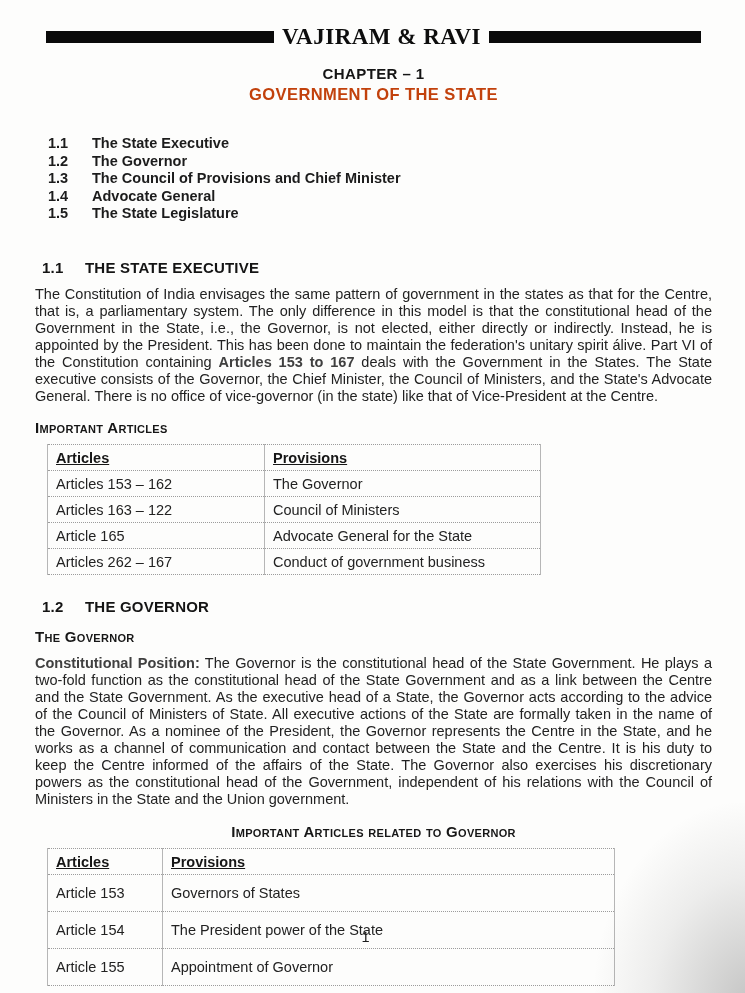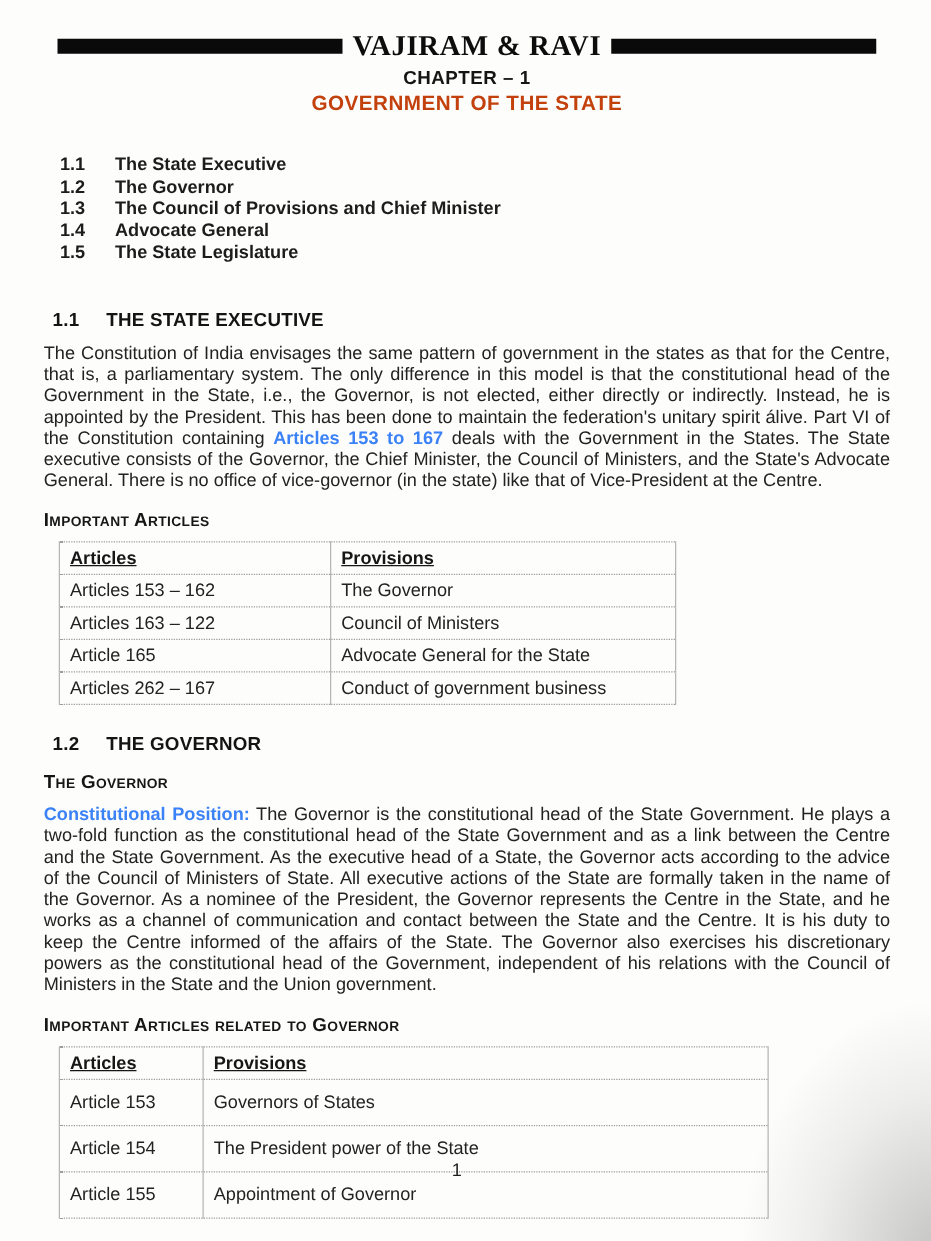--- a/index.html
+++ b/index.html
@@ -48,21 +48,21 @@
     letter-spacing: 0.5px;
     color: #0d0d0d;
     white-space: nowrap;
     margin: 0;
   }
   .chapter-heading {
     text-align: center;
     font-weight: bold;
     font-size: 15px;
     letter-spacing: 0.4px;
-    margin-top: 4px;
+    margin-top: 15px;
     color: #151515;
   }
   .page-title {
     text-align: center;
     font-weight: bold;
     font-size: 16.5px;
     letter-spacing: 0.4px;
     margin-top: 3px;
     color: #c2410c;
   }
@@ -91,32 +91,32 @@
   .sh-1 { margin-top: 36px; }
   .sh-2 { margin-top: 23px; }
 
   .body-para {
     margin-top: 10px;
     font-size: 14.5px;
     line-height: 17px;
     text-align: justify;
     color: #222;
   }
-  .body-para b { color: #3b82f6; }
+  .body-para b { color: #404040; }
 
   .caps-heading {
     font-weight: bold;
     font-variant: small-caps;
     font-size: 15px;
     letter-spacing: 0.3px;
     color: #161616;
   }
   .cap-1 { margin-top: 9px; }
   .cap-sub { margin-top: 13px; }
-  .cap-2 { margin-top: 15px; }
+  .cap-2 { margin-top: 15px; text-align: center; }
 
   
   table.articles {
     border-collapse: collapse;
     margin-top: 8px;
     margin-left: 12px;
     font-size: 14.5px;
     color: #222;
   }
   table.articles th, table.articles td {

